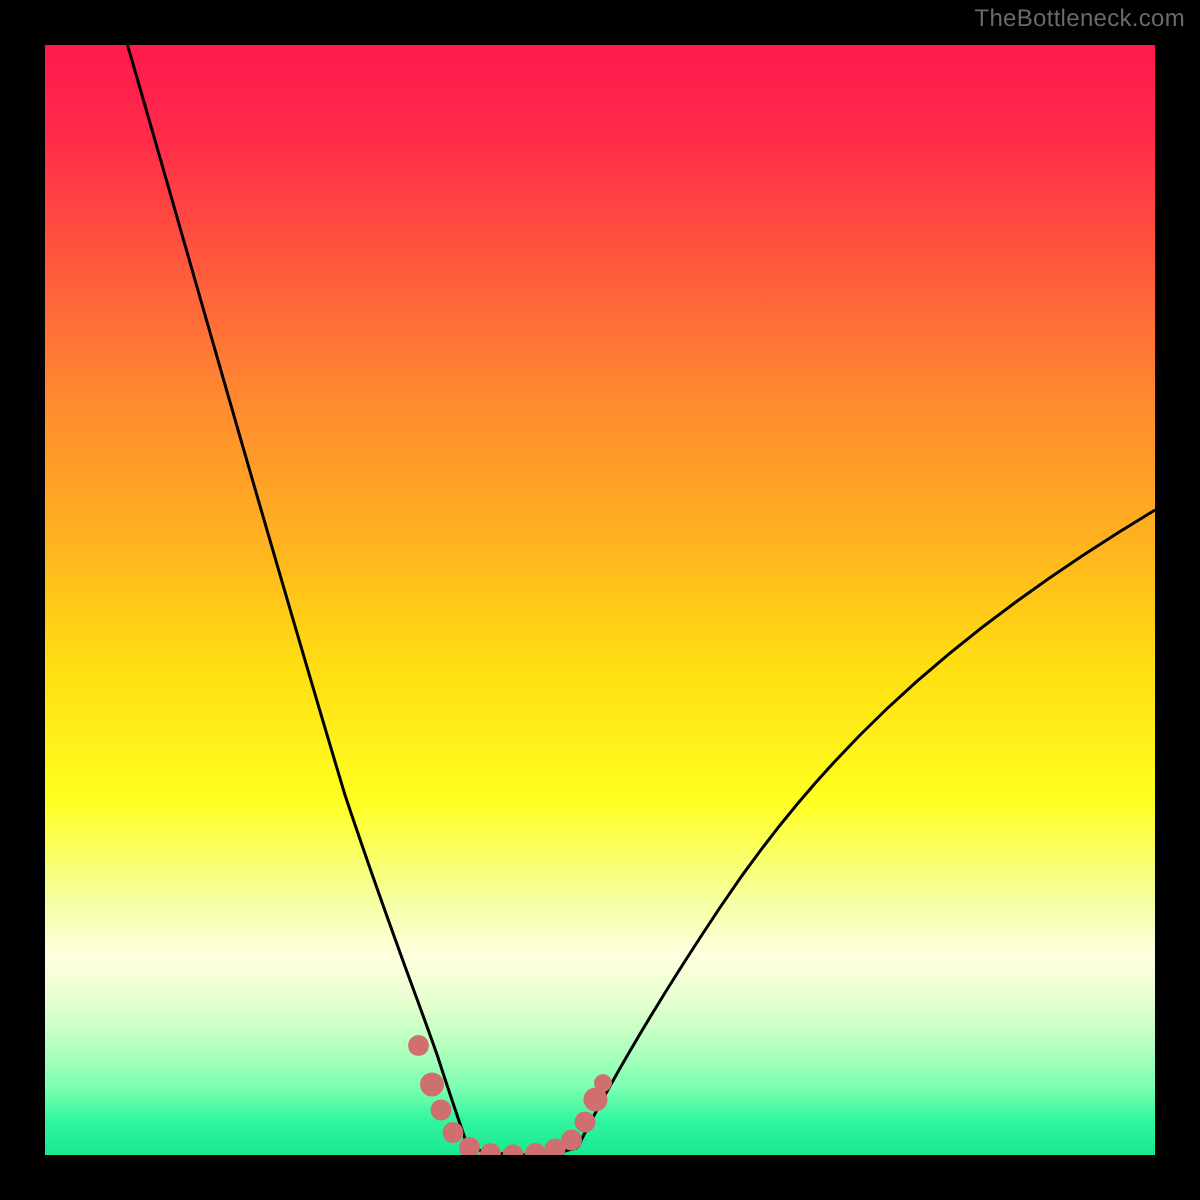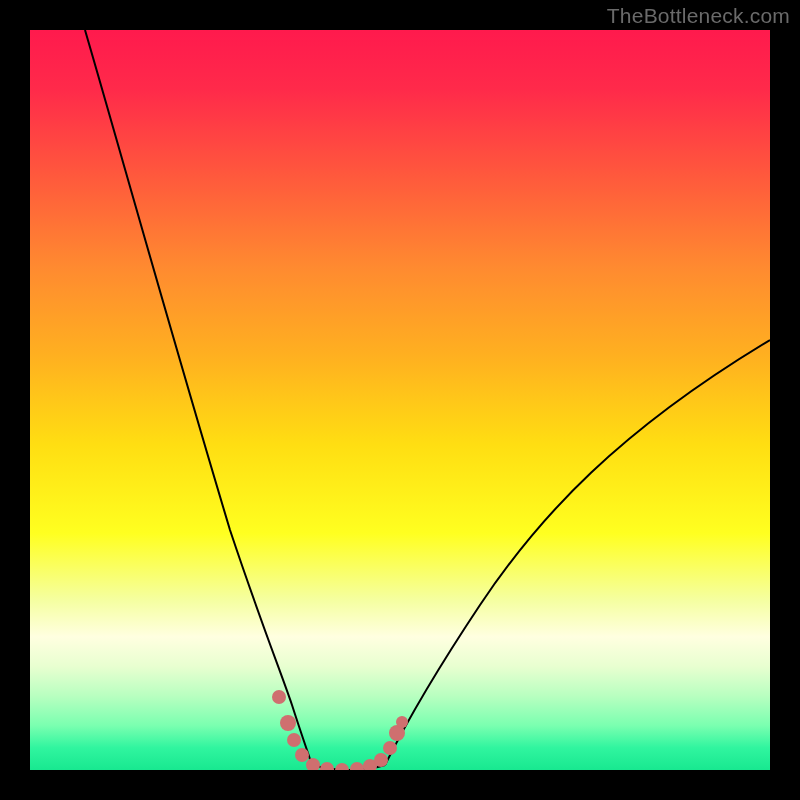--- a/index.html
+++ b/index.html
@@ -41,21 +41,21 @@
       #7affb0 94%,
       #30f59f 97%,
       #18e890 100%
     );
   }
   .watermark {
     position: absolute;
     top: 4px;
     right: 10px;
     color: #6a6a6a;
-    font-size: 21px;
+    font-size: 16px;
     letter-spacing: 0.2px;
     z-index: 50;
   }
   svg.curves {
     position: absolute;
     left: 0;
     top: 0;
     width: 740px;
     height: 740px;
   }

